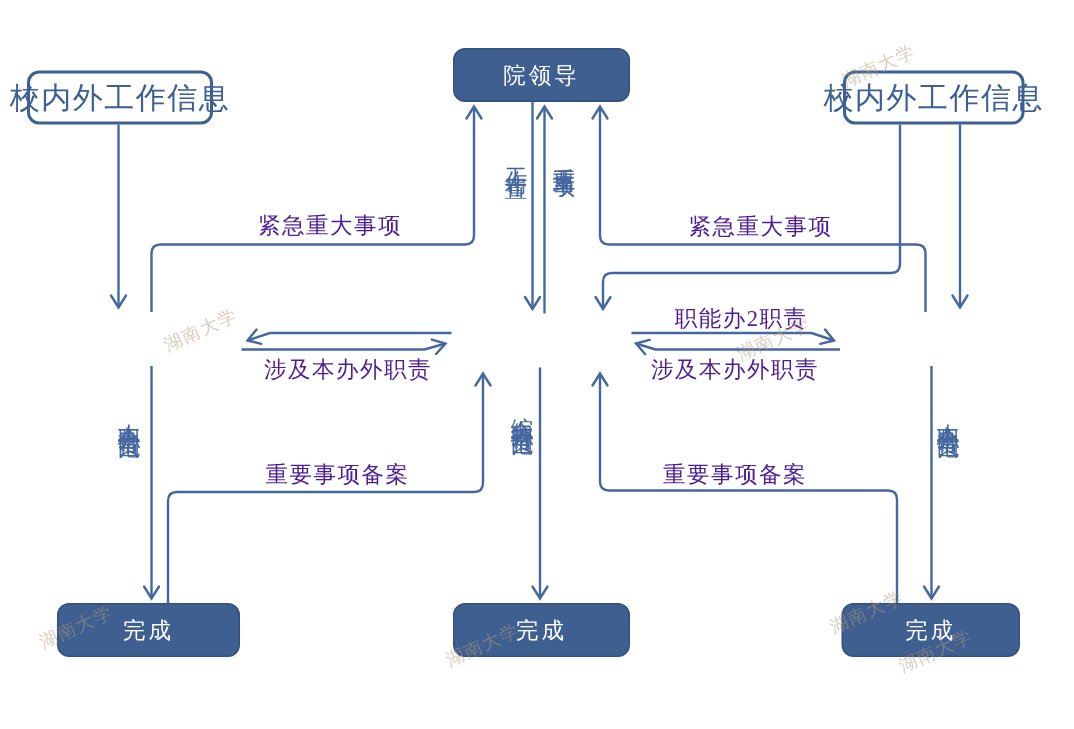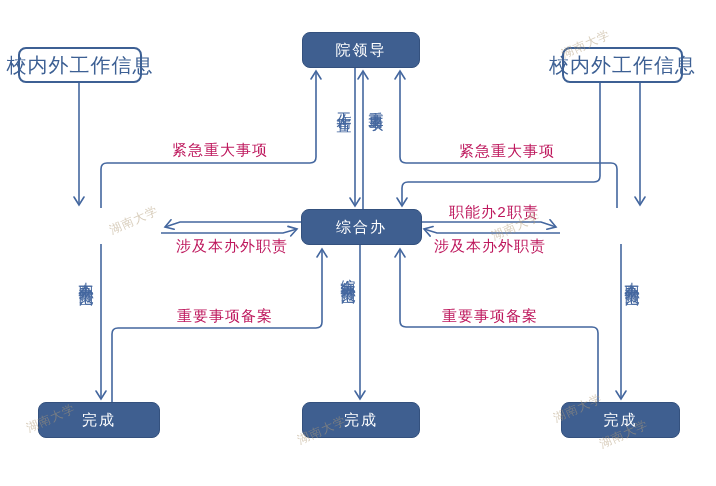--- a/index.html
+++ b/index.html
@@ -1,33 +1,33 @@
 <!DOCTYPE html>
 <html><head>
 <meta charset="utf-8">
 <style>
   html,body{margin:0;padding:0;background:#fff;}
   #canvas{
     position:relative;width:716px;height:460px;background:#ffffff;overflow:hidden;
-    font-family:Liberation Mono, monospace;
+    font-family:Liberation Serif, serif;
     text-align:center;
   }
   svg.connectors{position:absolute;left:0;top:0;width:716px;height:486px;}
   .node{
     position:absolute;background:#3f5f90;border:1px solid #34517e;border-radius:8px;
     color:#ffffff;display:flex;align-items:center;justify-content:center;
     font-size:15px;letter-spacing:2px;box-sizing:border-box;white-space:nowrap;
   }
   .node-outline{
     position:absolute;background:#ffffff;border:2px solid #3d6094;border-radius:8px;
     color:#3d6094;display:flex;align-items:center;justify-content:center;
     font-size:20px;letter-spacing:1px;box-sizing:border-box;white-space:nowrap;
   }
   .elabel{
-    position:absolute;color:#be185d;font-size:15px;letter-spacing:1px;
+    position:absolute;color:#4c1d95;font-size:15px;letter-spacing:1px;
     white-space:nowrap;transform:translateX(-50%);
   }
   .vlabel{
     position:absolute;color:#44679f;font-size:15px;letter-spacing:2px;line-height:1;
     writing-mode:vertical-rl;text-orientation:upright;white-space:nowrap;
   }
   .wm{
     position:absolute;color:rgba(178,156,120,0.5);font-size:12px;letter-spacing:1px;
     transform:rotate(-24deg);white-space:nowrap;pointer-events:none;
   }
@@ -59,21 +59,20 @@
       <path d="M112,402 L112,334 Q112,328 118,328 L316,328 Q322,328 322,322 L322,249" marker-end="url(#arrow)"></path>
       <path d="M360,245 L360,399" marker-end="url(#arrow)"></path>
       <path d="M598,402 L598,333 Q598,327 592,327 L406,327 Q400,327 400,321 L400,249" marker-end="url(#arrow)"></path>
       <path d="M621,244 L621,399" marker-end="url(#arrow)"></path>
     </g>
   </svg>
 
   <div class="node" style="left:302px;top:32px;width:118px;height:36px">院领导</div>
   <div class="node-outline" style="left:18px;top:47px;width:124px;height:36px">校内外工作信息</div>
   <div class="node-outline" style="left:562px;top:47px;width:121px;height:36px">校内外工作信息</div>
-  <div class="node" style="left:301px;top:209px;width:121px;height:36px">综合办</div>
   <div class="node" style="left:38px;top:402px;width:122px;height:36px">完成</div>
   <div class="node" style="left:302px;top:402px;width:118px;height:36px">完成</div>
   <div class="node" style="left:561px;top:402px;width:119px;height:36px">完成</div>
 
   <div class="elabel" style="left:220px;top:141px">紧急重大事项</div>
   <div class="elabel" style="left:507px;top:142px">紧急重大事项</div>
   <div class="elabel" style="left:494px;top:203px">职能办2职责</div>
   <div class="elabel" style="left:232px;top:237px">涉及本办外职责</div>
   <div class="elabel" style="left:490px;top:237px">涉及本办外职责</div>
   <div class="elabel" style="left:225px;top:307px">重要事项备案</div>

